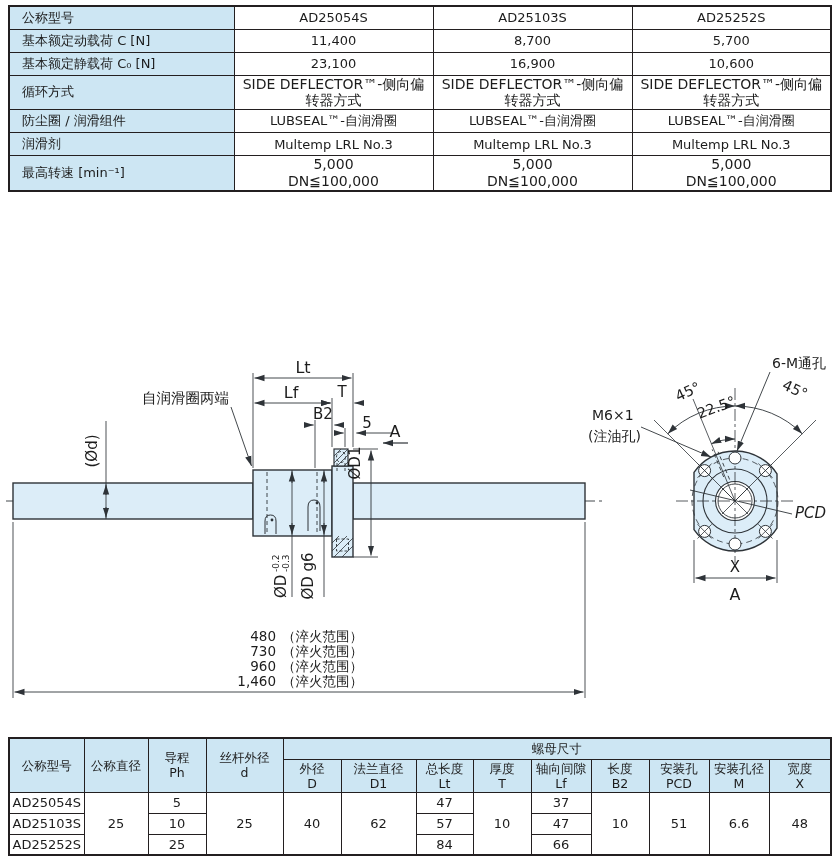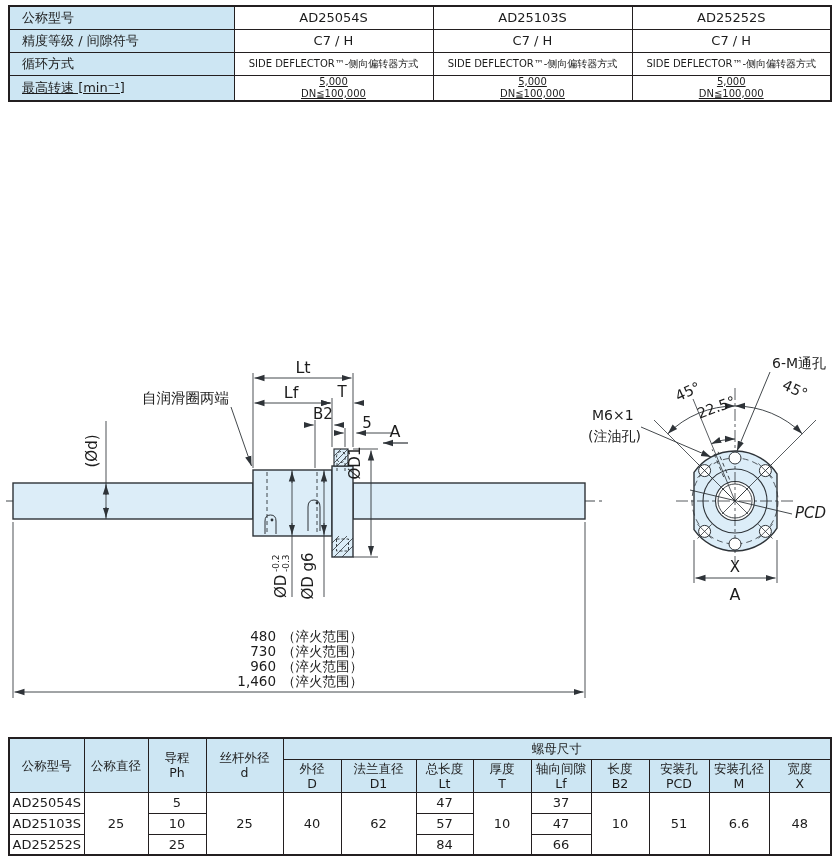--- a/index.html
+++ b/index.html
@@ -5,22 +5,22 @@
   html,body{margin:0;padding:0;}
   body{width:837px;height:857px;background:#ffffff;position:relative;overflow:hidden;
        font-family:"DejaVu Sans","Liberation Sans",sans-serif;color:#1c1c1c;}
   table{border-collapse:collapse;position:absolute;table-layout:fixed;}
   
   .spec{left:8px;top:5px;width:822px;border:2px solid #231f20;}
   .spec th,.spec td{border:1px solid #231f20;font-size:13px;font-weight:normal;overflow:hidden;}
   .spec th.lbl{background:#cde6f3;text-align:left;padding:0 4px 0 12px;}
   .spec td{text-align:center;padding:0 2px;}
   .spec tr{height:23px;}
-  .spec tr.tall{height:24px;text-decoration:underline;}
-  .spec td.two{white-space:pre-line;line-height:1.2;font-size:10px;}
+  .spec tr.tall{height:24px;}
+  .spec td.two{white-space:pre-line;line-height:1.2;font-size:14px;}
   
   .dim{left:8px;top:737px;width:822px;border:2px solid #231f20;}
   .dim th,.dim td{border:1px solid #231f20;overflow:hidden;}
   .dim th{background:#cde6f3;font-weight:normal;font-size:12.5px;line-height:1.2;padding:1px 0;}
   .dim td{text-align:center;font-size:13px;}
   .dim tr.grp{height:21px;}
   .dim tr.hdr{height:31px;text-align:center;}
   .dim tbody tr{height:21px;}
   
   svg.drawing{position:absolute;left:0;top:330px;}
@@ -37,30 +37,48 @@
       <col style="width:199px">
     </colgroup>
   <tbody>
     <tr>
         <th class="lbl">公称型号</th>
         <td>AD25054S</td>
         <td>AD25103S</td>
         <td>AD25252S</td>
       </tr>
     <tr>
-        <th class="lbl">精度等级 / 间隙符号</th>
-        <td>C7 / H</td>
-        <td>C7 / H</td>
-        <td>C7 / H</td>
+        <th class="lbl">基本额定动载荷 C [N]</th>
+        <td>11,400</td>
+        <td>8,700</td>
+        <td>5,700</td>
+      </tr>
+    <tr>
+        <th class="lbl">基本额定静载荷 C₀ [N]</th>
+        <td>23,100</td>
+        <td>16,900</td>
+        <td>10,600</td>
       </tr>
     <tr>
         <th class="lbl">循环方式</th>
         <td class="two">SIDE DEFLECTOR™-侧向偏转器方式</td>
         <td class="two">SIDE DEFLECTOR™-侧向偏转器方式</td>
         <td class="two">SIDE DEFLECTOR™-侧向偏转器方式</td>
+      </tr>
+    <tr>
+        <th class="lbl">防尘圈 / 润滑组件</th>
+        <td>LUBSEAL™-自润滑圈</td>
+        <td>LUBSEAL™-自润滑圈</td>
+        <td>LUBSEAL™-自润滑圈</td>
+      </tr>
+    <tr>
+        <th class="lbl">润滑剂</th>
+        <td>Multemp LRL No.3</td>
+        <td>Multemp LRL No.3</td>
+        <td>Multemp LRL No.3</td>
       </tr>
     <tr class="tall">
         <th class="lbl">最高转速 [min⁻¹]</th>
         <td class="two">5,000
 DN≦100,000</td>
         <td class="two">5,000
 DN≦100,000</td>
         <td class="two">5,000
 DN≦100,000</td>
       </tr>

